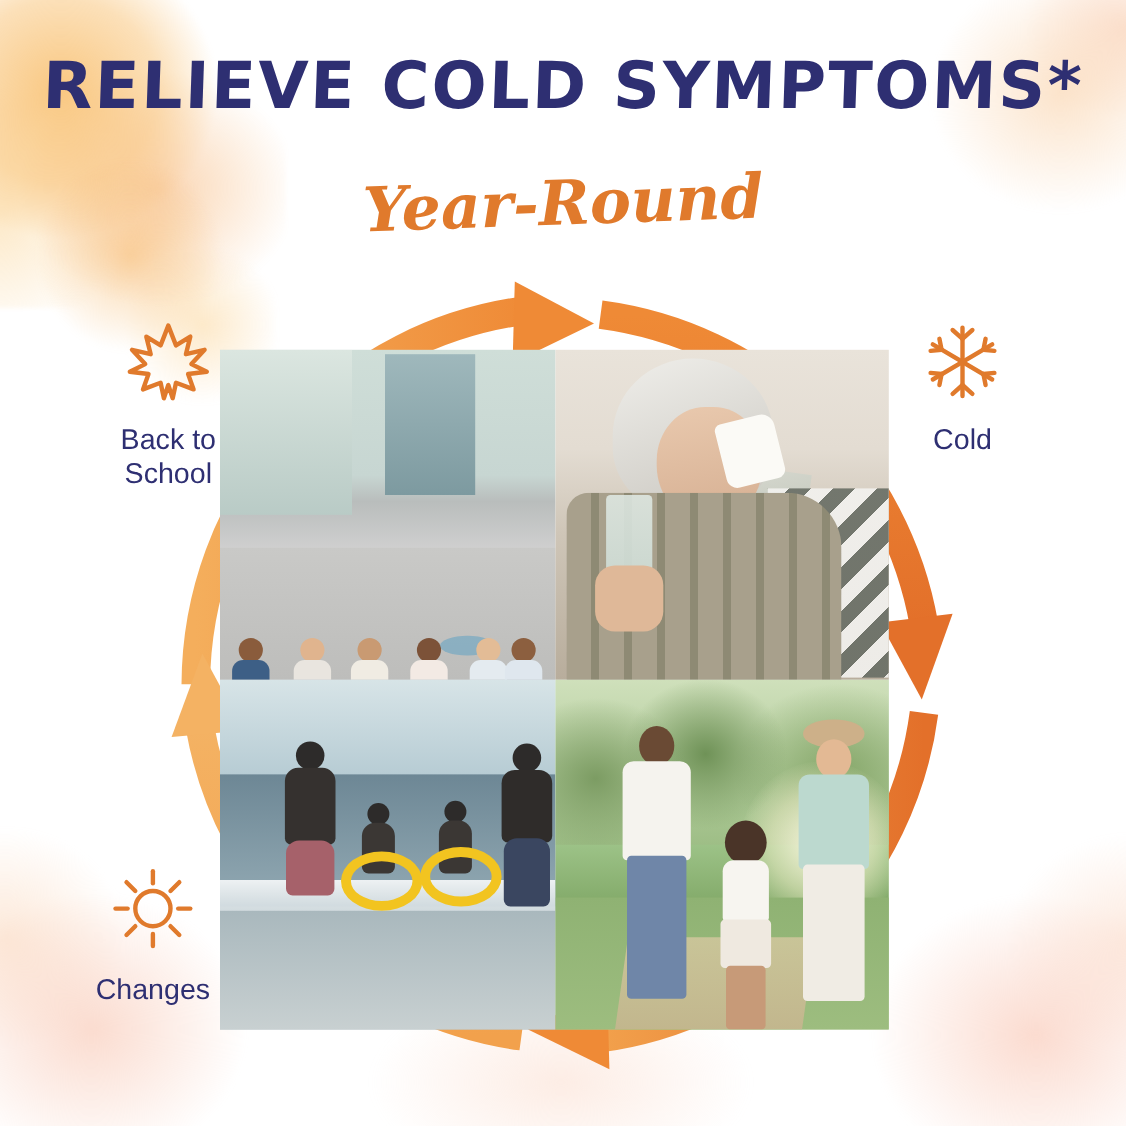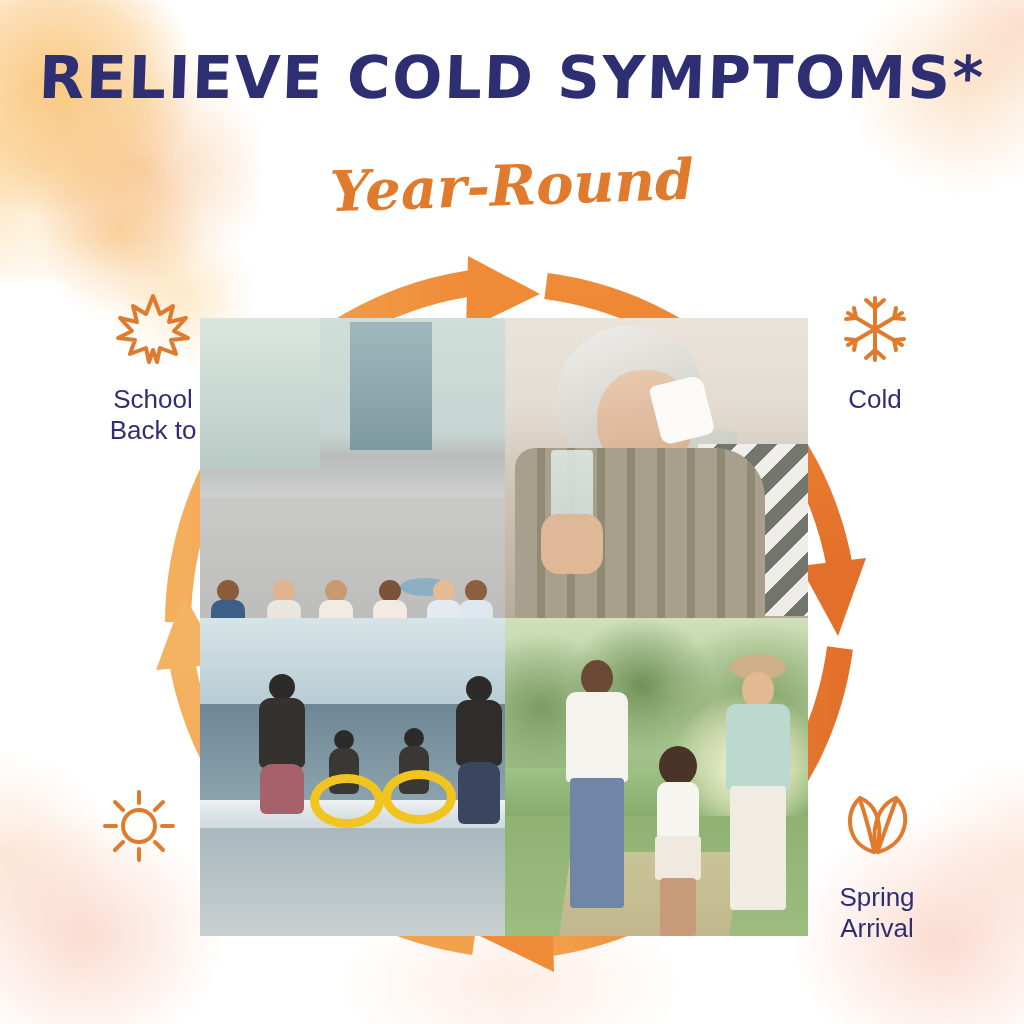--- a/index.html
+++ b/index.html
@@ -419,22 +419,22 @@
       </div>
     </div>
   </div>
 
   <div class="corner c-tl">
     <span class="icon">
       <svg width="78" height="74" viewBox="0 0 78 74">
         <path d="M39 4 L46 22 L59 14 L55 30 L72 26 L60 39 L74 46 L57 48 L62 62 L46 56 L43 70 L39 58 L35 70 L32 56 L16 62 L21 48 L4 46 L18 39 L6 26 L23 30 L19 14 L32 22 Z" fill="none" stroke="#e07a2c" stroke-width="4" stroke-linejoin="round"></path>
       </svg>
     </span>
+    <span class="label-line">Back to</span>
     <span class="label-line">School</span>
-    <span class="label-line">Back to</span>
   </div>
 
   <div class="corner c-tr">
     <span class="icon">
       <svg width="78" height="74" viewBox="0 0 78 74">
         <g stroke="#e07a2c" stroke-width="4" stroke-linecap="round" fill="none">
           <line x1="39" y1="6" x2="39" y2="68"></line>
           <line x1="12" y1="21" x2="66" y2="53"></line>
           <line x1="66" y1="21" x2="12" y2="53"></line>
           <line x1="39" y1="16" x2="30" y2="8"></line>
@@ -464,30 +464,17 @@
           <line x1="42" y1="63" x2="42" y2="74"></line>
           <line x1="8" y1="40" x2="19" y2="40"></line>
           <line x1="65" y1="40" x2="76" y2="40"></line>
           <line x1="18" y1="16" x2="26" y2="24"></line>
           <line x1="58" y1="56" x2="66" y2="64"></line>
           <line x1="66" y1="16" x2="58" y2="24"></line>
           <line x1="26" y1="56" x2="18" y2="64"></line>
         </g>
       </svg>
     </span>
+    <span class="label-line">Changes</span>
   </div>
 
-  <div class="corner c-br">
-    <span class="icon">
-      <svg width="86" height="78" viewBox="0 0 86 78">
-        <g fill="none" stroke="#e07a2c" stroke-width="4" stroke-linecap="round">
-          <path d="M40 66 C 12 58 10 26 26 12 C 46 20 50 48 40 66 Z"></path>
-          <path d="M26 14 C 32 30 36 48 40 64"></path>
-          <path d="M44 66 C 74 58 78 26 62 12 C 42 20 36 48 44 66 Z"></path>
-          <path d="M62 14 C 56 30 50 48 44 64"></path>
-        </g>
-      </svg>
-    </span>
-    <span class="label-line">Spring</span>
-    <span class="label-line">Arrival</span>
-  </div>
 
 </div>
 
 </body></html>

